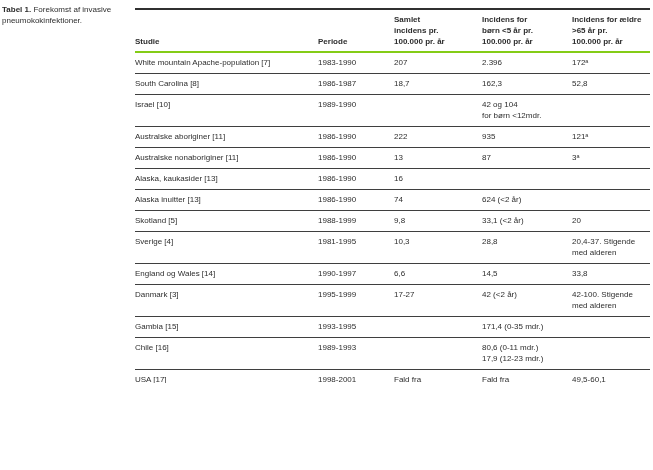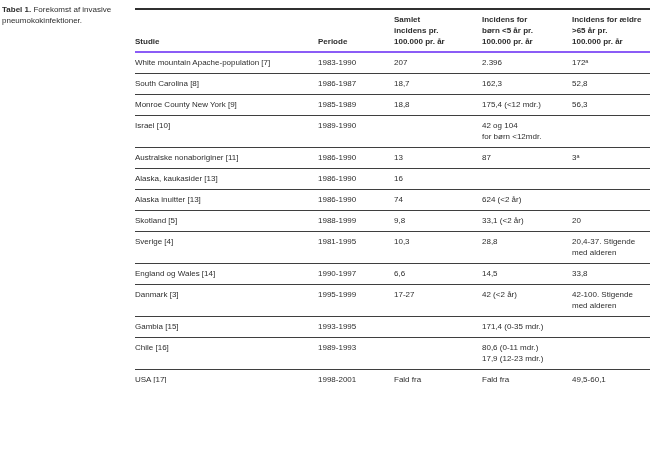--- a/index.html
+++ b/index.html
@@ -46,21 +46,21 @@
   col.c3 { width: 88px; }
   col.c4 { width: 90px; }
   col.c5 { width: auto; }
   table.data-table th {
     font-size: 8px;
     line-height: 11px;
     font-weight: bold;
     text-align: left;
     vertical-align: bottom;
     padding: 4px 6px 4px 0;
-    border-bottom: 2px solid #8b5cf6;
+    border-bottom: 2px solid #84cc16;
     white-space: pre-line;
     color: #2d2d2d;
   }
   table.data-table td {
     font-size: 8px;
     line-height: 11px;
     text-align: left;
     vertical-align: top;
     padding: 4px 6px 5px 0;
     border-bottom: 1px solid #3f3f3f;
@@ -113,33 +113,33 @@
             <td>172ᵃ</td>
           </tr>
           <tr>
             <td>South Carolina [8]</td>
             <td>1986-1987</td>
             <td>18,7</td>
             <td>162,3</td>
             <td>52,8</td>
           </tr>
           <tr>
-            <td>Monroe County New York [9]</td>
-            <td>1985-1989</td>
-            <td>18,8</td>
-            <td>175,4 (&lt;12 mdr.)</td>
-            <td>56,3</td>
-          </tr>
-          <tr>
             <td>Israel [10]</td>
             <td>1989-1990</td>
             <td></td>
             <td>42 og 104
 for børn &lt;12mdr.</td>
             <td></td>
+          </tr>
+          <tr>
+            <td>Australske aboriginer [11]</td>
+            <td>1986-1990</td>
+            <td>222</td>
+            <td>935</td>
+            <td>121ᵃ</td>
           </tr>
           <tr>
             <td>Australske nonaboriginer [11]</td>
             <td>1986-1990</td>
             <td>13</td>
             <td>87</td>
             <td>3ᵃ</td>
           </tr>
           <tr>
             <td>Alaska, kaukasider [13]</td>

